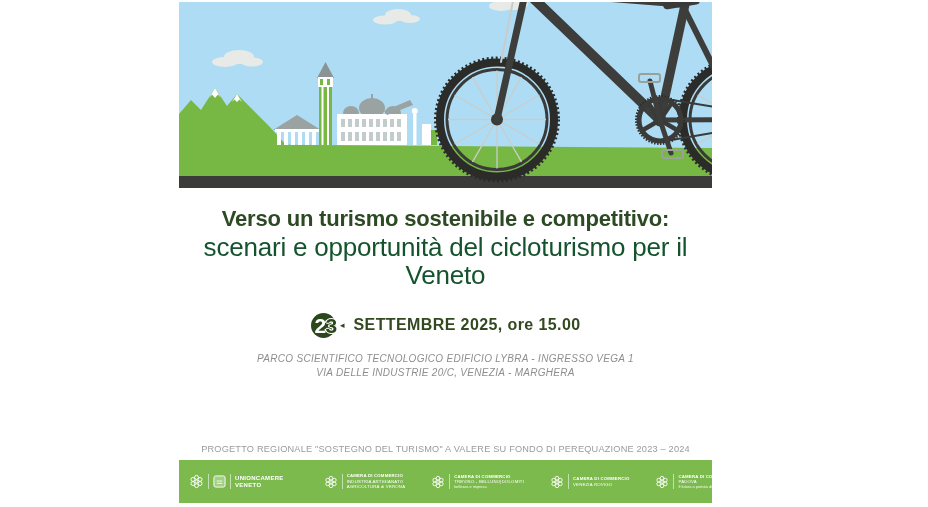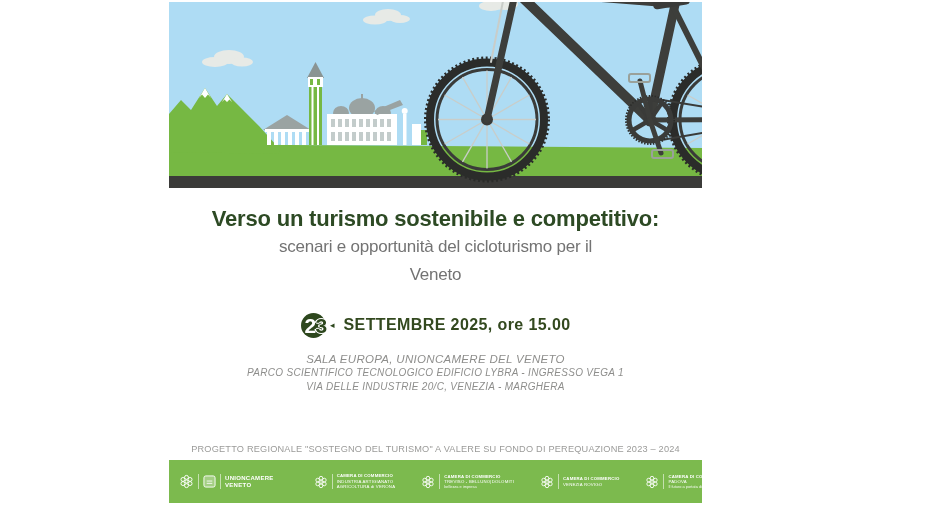--- a/index.html
+++ b/index.html
@@ -2,34 +2,34 @@
 <html><head>
 <meta charset="utf-8">
 <style>
   html,body{margin:0;padding:0;}
   body{
     width:928px;height:507px;position:relative;overflow:hidden;
     background:#ffffff;
     font-family:"Liberation Sans","DejaVu Sans",sans-serif;
   }
   .poster{
-    position:absolute;left:169px;top:2px;width:533px;height:430px;
+    position:absolute;left:179px;top:2px;width:533px;height:430px;
     background:#ffffff;
   }
   
   .illustration{position:relative;width:533px;height:186px;overflow:hidden;}
   .illustration svg{display:block;}
   
   .title-block{margin-top:16px;text-align:center;}
   .title{
     font-size:22px;font-weight:700;color:#2d4a24;line-height:29px;
     letter-spacing:-0.2px;
   }
   .subtitle{
-    font-size:17px;font-weight:400;color:#737373;line-height:28px;
+    font-size:26px;font-weight:400;color:#14532d;line-height:28px;
     letter-spacing:-0.2px;
   }
   
   .date-row{
     margin-top:22px;display:flex;align-items:center;justify-content:center;
     gap:10px;height:28px;
   }
   .date-badge{position:relative;width:33px;height:27px;flex:0 0 auto;}
   .badge-circle{
     position:absolute;left:0;top:1px;width:25px;height:25px;border-radius:50%;
@@ -258,21 +258,20 @@
     <div class="date-badge">
       <span class="badge-circle"></span>
       <span class="badge-digit badge-digit-2">2</span>
       <span class="badge-digit badge-digit-3">3</span>
       <span class="badge-tick">◂</span>
     </div>
     <div class="date-text">SETTEMBRE 2025, ore 15.00</div>
   </div>
 
   <div class="venue">
-    <div class="venue-line1">SALA EUROPA, UNIONCAMERE DEL VENETO</div>
     <div class="venue-line2">PARCO SCIENTIFICO TECNOLOGICO EDIFICIO LYBRA - INGRESSO VEGA 1</div>
     <div class="venue-line3">VIA DELLE INDUSTRIE 20/C, VENEZIA - MARGHERA</div>
   </div>
 
   <div class="project-note">PROGETTO REGIONALE "SOSTEGNO DEL TURISMO" A VALERE SU FONDO DI PEREQUAZIONE 2023 – 2024</div>
 
   <div class="logo-bar">
 
     <div class="logo-item">
       <svg width="15" height="15" viewBox="0 0 16 16">

